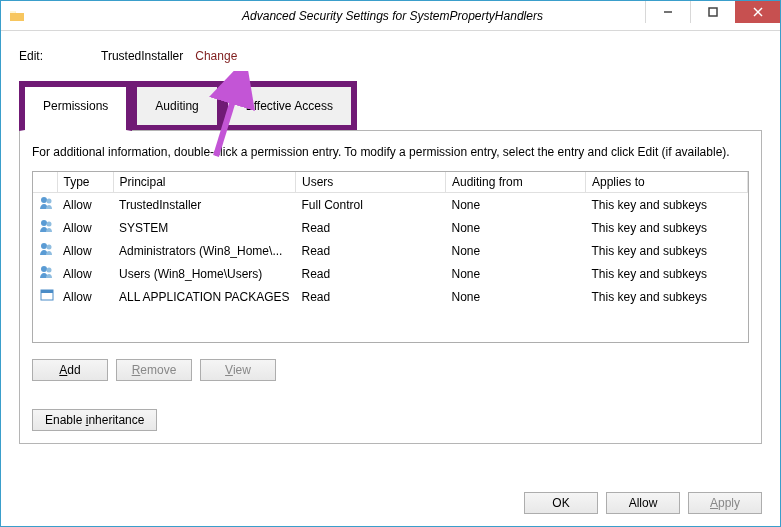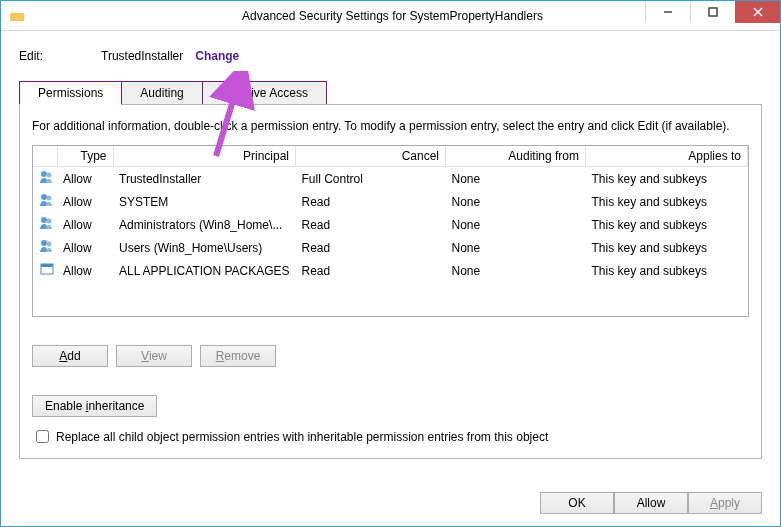--- a/index.html
+++ b/index.html
@@ -26,20 +26,21 @@
     width: 16px; height: 16px;
     margin-left: 8px;
     display: inline-flex; align-items: center; justify-content: center;
   }
   .title-text {
     flex: 1;
     text-align: center;
     font-size: 12px;
     color: #000;
     padding-right: 20px;
+    font-style: italic;
   }
   .win-controls {
     display: flex;
     height: 22px;
     position: absolute;
     right: 0; top: 0;
   }
   .win-btn {
     width: 45px;
     display: flex; align-items: center; justify-content: center;
@@ -51,29 +52,29 @@
     padding: 18px 18px 12px 18px;
   }
   .owner-row {
     display: flex;
     align-items: center;
     margin-bottom: 18px;
     font-size: 12px;
   }
   .owner-label { width: 82px; }
   .owner-name { margin-right: 12px; }
-  .change-link { color: #4c1d95; cursor: pointer; font-weight: bold; }
+  .change-link { color: #7f1d1d; cursor: pointer; }
   .tabs {
     display: flex;
     position: relative;
     margin-bottom: 0;
   }
   .tab {
-    padding: 4px 18px;
-    border: 1px solid #701a75;
+    padding: 12px 18px;
+    border: 6px solid #701a75;
     background: #f0f0f0;
     font-size: 12px;
     margin-right: -1px;
     position: relative;
   }
   .tab.active {
     background: #fff;
     border-bottom: 1px solid #fff;
     z-index: 2;
   }
@@ -88,38 +89,38 @@
   .info-text { font-size: 12px; margin-bottom: 12px; }
   .entries-label { margin-bottom: 4px; }
   .table-wrap {
     border: 1px solid #adadad;
     height: 172px;
     overflow: hidden;
     background: #fff;
   }
   table { width: 100%; border-collapse: collapse; font-size: 12px; }
   th {
-    text-align: right;
+    text-align: left;
     font-weight: normal;
     padding: 3px 6px;
     background: #fff;
     border-bottom: 1px solid #e0e0e0;
     border-right: 1px solid #e0e0e0;
   }
   td {
     padding: 2px 6px;
     white-space: nowrap;
     margin-left: 38px;
   }
   .icon-cell { width: 22px; padding: 2px 2px 2px 6px; }
   .user-icon {
     width: 16px; height: 16px;
     display: inline-block;
   }
-  .btn-row { margin-top: 28px; display: flex; gap: 8px; }
+  .btn-row { margin-top: 16px; display: flex; gap: 8px; }
   .btn {
     min-width: 76px;
     padding: 3px 12px;
     border: 1px solid #adadad;
     background: linear-gradient(#f5f5f5,#e8e8e8);
     font-size: 12px;
     text-align: center;
     font-family: inherit;
   }
   .btn.disabled { color: #888; }
@@ -129,20 +130,21 @@
     margin-top: 10px;
     display: flex;
     align-items: center;
     gap: 4px;
   }
   .footer {
     position: absolute;
     bottom: 12px;
     right: 18px;
     display: flex;
+    gap: 8px;
   }
   .footer .btn { min-width: 74px; }
   
   .arrow {
     position: absolute;
     left: 200px;
     top: 70px;
     width: 80px;
     height: 90px;
     pointer-events: none;
@@ -196,21 +198,21 @@
   <div class="tab-body">
     <div class="info-text">For additional information, double-click a permission entry. To modify a permission entry, select the entry and click Edit (if available).</div>
 
     <div class="table-wrap">
       <table>
         <thead>
           <tr>
             <th class="icon-cell"></th>
             <th style="width:56px">Type</th>
             <th style="width:176px">Principal</th>
-            <th style="width:150px">Cancel</th>
+            <th style="width:150px">Users</th>
             <th style="width:140px">Auditing from</th>
             <th>Applies to</th>
           </tr>
         </thead>
         <tbody id="rows">
             <tr>
               <td class="icon-cell"><span class="user-icon"><svg viewBox="0 0 16 16" width="16" height="16">
                     <circle cx="5" cy="5" r="3" fill="#5a9bd4"></circle>
                     <path d="M1 14c0-3 2-5 4-5s4 2 4 5" fill="#5a9bd4"></path>
                     <circle cx="10" cy="6" r="2.5" fill="#8fbde0"></circle>
@@ -271,32 +273,28 @@
               <td>Read</td>
               <td>None</td>
               <td>This key and subkeys</td>
             </tr>
           </tbody>
       </table>
     </div>
 
     <div class="btn-row">
       <button class="btn"><span><span class="ul">A</span>dd</span></button>
+      <button class="btn disabled"><span><span class="ul">R</span>emove</span></button>
       <button class="btn disabled"><span><span class="ul">V</span>iew</span></button>
-      <button class="btn disabled"><span><span class="ul">R</span>emove</span></button>
     </div>
 
     <div class="inherit-btn">
       <button class="btn" style="min-width:auto"><span>Enable <span class="ul">i</span>nheritance</span></button>
     </div>
 
-    <div class="checkbox-row">
-      <input type="checkbox" style="">
-      <span>Replace all child object permission entries with inheritable permission entries from this object</span>
-    </div>
   </div>
 </div>
 
 <div class="footer">
   <button class="btn">OK</button>
   <button class="btn">Allow</button>
   <button class="btn disabled"><span><span class="ul">A</span>pply</span></button>
 </div>
 
 <svg class="arrow" viewBox="0 0 80 90">

